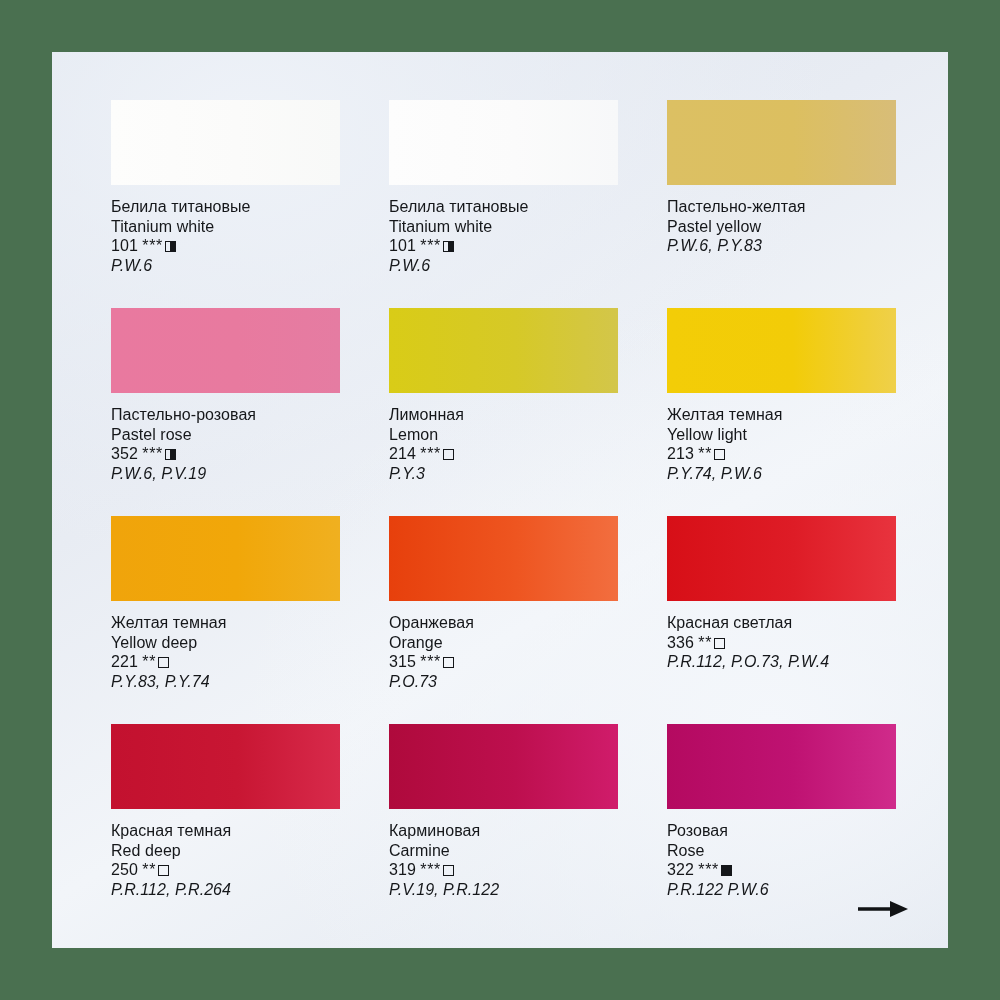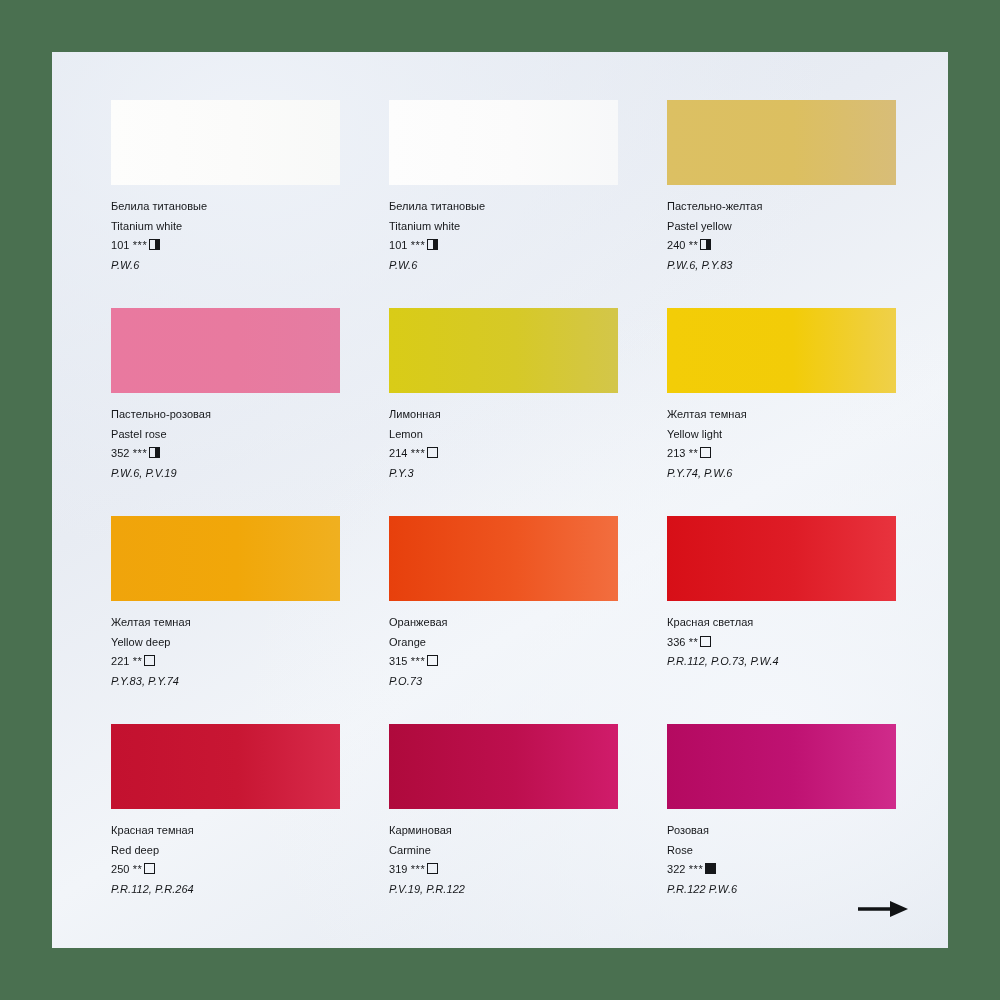--- a/index.html
+++ b/index.html
@@ -31,21 +31,21 @@
     row-gap:0px;
   }
   .cell { width:229px; height:208px; position:relative; }
   .swatch {
     width:229px; height:85px;
     display:block;
   }
   .meta {
     margin-top:12px;
     color:#15171a;
-    font-size:11px;
+    font-size:16px;
     line-height:19.6px;
     letter-spacing:0.05px;
     white-space:nowrap;
   }
   .meta .ru { display:block; }
   .meta .en { display:block; }
   .meta .code-line { display:block; }
   .meta .pig { display:block;font-style:italic; }
   .stars { letter-spacing:0.6px; }
   .opq {
@@ -90,21 +90,20 @@
           <span class="en">Titanium white</span>
           <span class="code-line"><span>101</span> <span class="stars">***</span><span class="opq half"></span></span>
           <span class="pig">P.W.6</span>
         </div>
       </div>
       <div class="cell">
         <div class="swatch" style="background: linear-gradient(90deg, rgb(220, 192, 99) 0%, rgb(220, 191, 96) 55%, rgb(216, 189, 120) 100%);"></div>
         <div class="meta">
           <span class="ru">Пастельно-желтая</span>
           <span class="en">Pastel yellow</span>
-          <span class="code-line"><span>240</span> <span class="stars">**</span><span class="opq half"></span></span>
           <span class="pig">P.W.6, P.Y.83</span>
         </div>
       </div>
       <div class="cell">
         <div class="swatch" style="background: linear-gradient(90deg, rgb(233, 121, 159) 0%, rgb(232, 122, 159) 55%, rgb(229, 124, 162) 100%);"></div>
         <div class="meta">
           <span class="ru">Пастельно-розовая</span>
           <span class="en">Pastel rose</span>
           <span class="code-line"><span>352</span> <span class="stars">***</span><span class="opq half"></span></span>
           <span class="pig">P.W.6, P.V.19</span>

